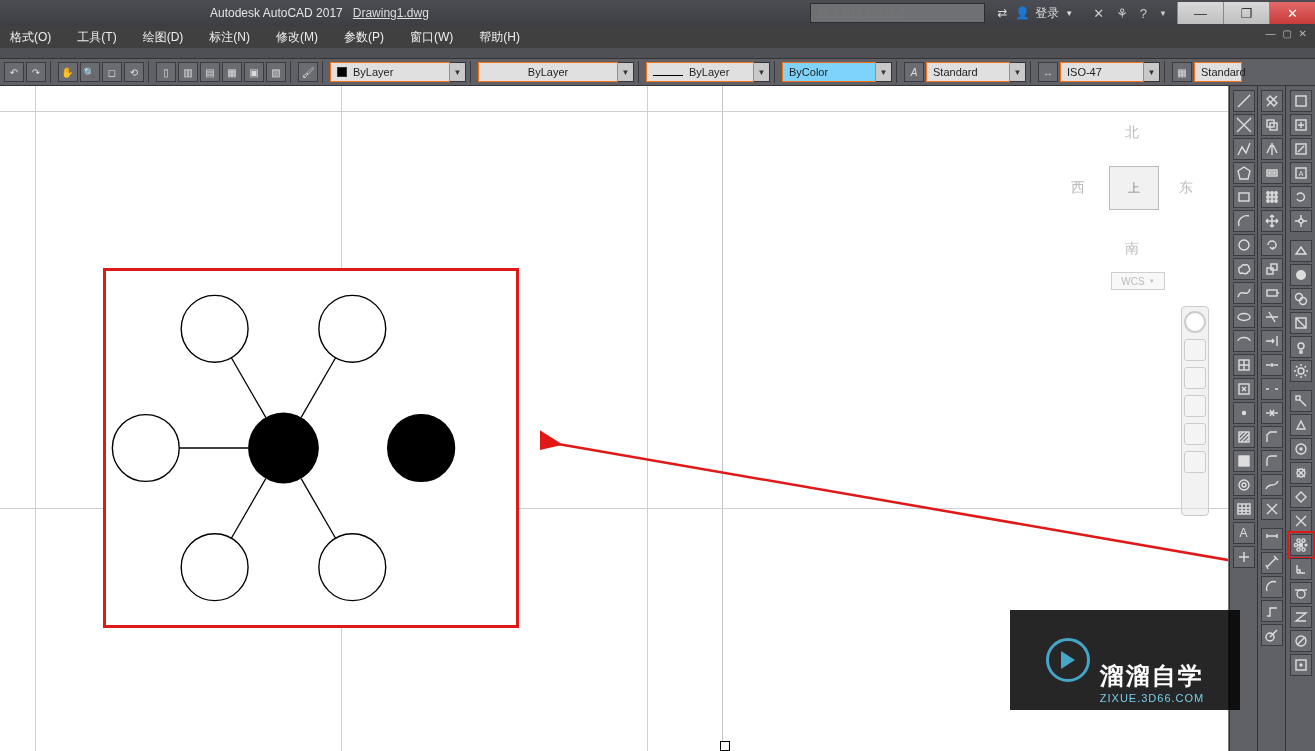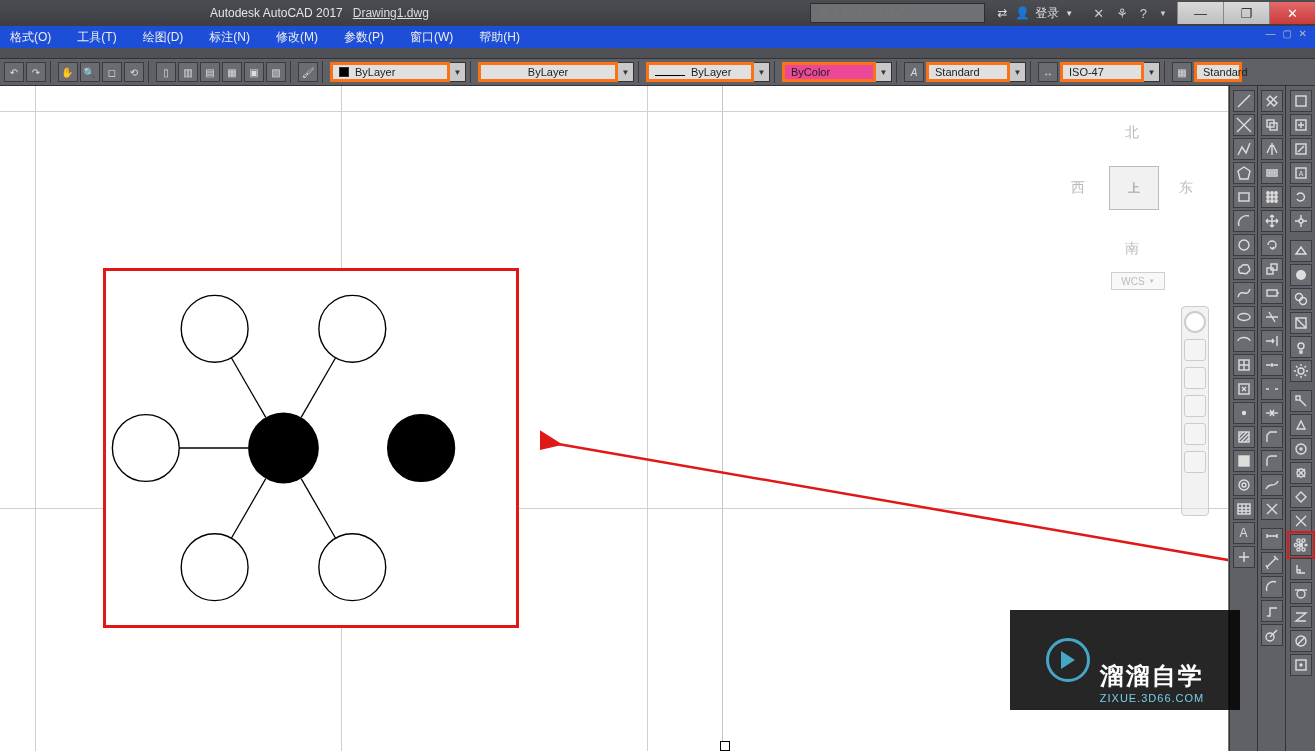--- a/index.html
+++ b/index.html
@@ -13,33 +13,33 @@
 .searchbox { margin-left: auto; height: 20px; width: 175px; background: #6e7074; border: 1px solid #2d2d2d; color: #ccc; padding: 0 6px; font-size: 11px; font-style: italic; }
 .login-group { display: flex; align-items: center; gap: 6px; padding: 0 10px; color: #ddd; font-size: 12px; }
 .login-group .icon { width: 14px; height: 14px; display: inline-flex; align-items: center; justify-content: center; }
 .titlebar-right-icons { display: flex; align-items: center; gap: 12px; padding: 0 10px; }
 .titlebar-right-icons span { font-size: 13px; color: #ccc; cursor: pointer; }
 .window-controls { display: flex; }
 .window-controls .btn { width: 46px; height: 22px; display: flex; align-items: center; justify-content: center; font-size: 13px; color: #333; background: linear-gradient(#d9d9d9,#bfbfbf); border-left: 1px solid #888; }
 .window-controls .btn.close { background: linear-gradient(#e46969,#c93b3b); color: #fff; }
 
 
-.menubar { height: 22px; background: #1d4ed8; display: flex; align-items: center; padding-left: 10px; gap: 26px; font-size: 12px; position: relative; }
+.menubar { height: 22px; background: #404040; display: flex; align-items: center; padding-left: 10px; gap: 26px; font-size: 12px; position: relative; }
 .menubar .menu-item { color: #eee; cursor: pointer; }
 .menubar .doc-controls { position: absolute; right: 6px; top: 2px; font-size: 10px; color: #bbb; letter-spacing: 2px; }
 
 
 .ministrip { height: 10px; background: #4e5056; }
 
 
 .toolbar { height: 28px; background: #5f6166; border-top: 1px solid #333; border-bottom: 1px solid #333; display: flex; align-items: center; padding: 0 4px; gap: 2px; }
 .tb-btn { width: 20px; height: 20px; background: #6a6c72; border: 1px solid #3a3b40; display: inline-flex; align-items: center; justify-content: center; font-size: 10px; color: #ddd; cursor: pointer; }
 .tb-sep { width: 4px; height: 22px; border-left: 1px solid #3a3b40; margin: 0 2px; }
 .tb-combo { display: flex; align-items: center; }
-.tb-combo .combo-body { height: 20px; background: #e0e0e0; color: #222; display: flex; align-items: center; padding: 0 6px; font-size: 11px; border: 3px solid #f97316; }
+.tb-combo .combo-body { height: 20px; background: #e0e0e0; color: #222; display: flex; align-items: center; padding: 0 6px; font-size: 11px; border: 1px solid #f97316; }
 .tb-combo .combo-body .sw { width: 10px; height: 10px; background: #000; border: 1px solid #333; margin-right: 6px; }
 .tb-combo .combo-body .by { flex: 1; text-align: center; }
 .tb-combo .combo-arrow { width: 16px; height: 20px; background: #c9c9c9; border: 1px solid #333; border-left: none; display: flex; align-items: center; justify-content: center; font-size: 8px; color: #333; }
 .fill-rect { display: inline-block; width: 100%; height: 0; border-top: 1px solid #000; }
 
 
 .canvas-wrap { position: absolute; top: 86px; left: 0; right: 86px; bottom: 0; background: #fff; }
 .canvas-wrap::before, .canvas-wrap::after { content: ""; position: absolute; background: #e9e9e9; }
 
 .grid-v1 { position: absolute; top: 0; bottom: 0; left: 35px; width: 1px; background: #d0d0d0; }
@@ -176,21 +176,21 @@
   <div class="tb-combo">
     <div class="combo-body" style="width:108px;">
         <span style="width:30px;"><span class="fill-rect"></span></span>
         <span style="margin-left:6px;">ByLayer</span>
       </div>
     <div class="combo-arrow">▼</div>
   </div>
   <span class="tb-sep"></span>
 
   <div class="tb-combo">
-    <div class="combo-body" style="width:94px; background:#ec4899;">
+    <div class="combo-body" style="width:94px; background:#7dd3fc;">
         <span>ByColor</span>
       </div>
     <div class="combo-arrow">▼</div>
   </div>
   <span class="tb-sep"></span>
 
   <span class="tb-btn" style="font-style:italic;">A</span>
   <div class="tb-combo">
     <div class="combo-body" style="width:84px;">
         <span>Standard</span>

